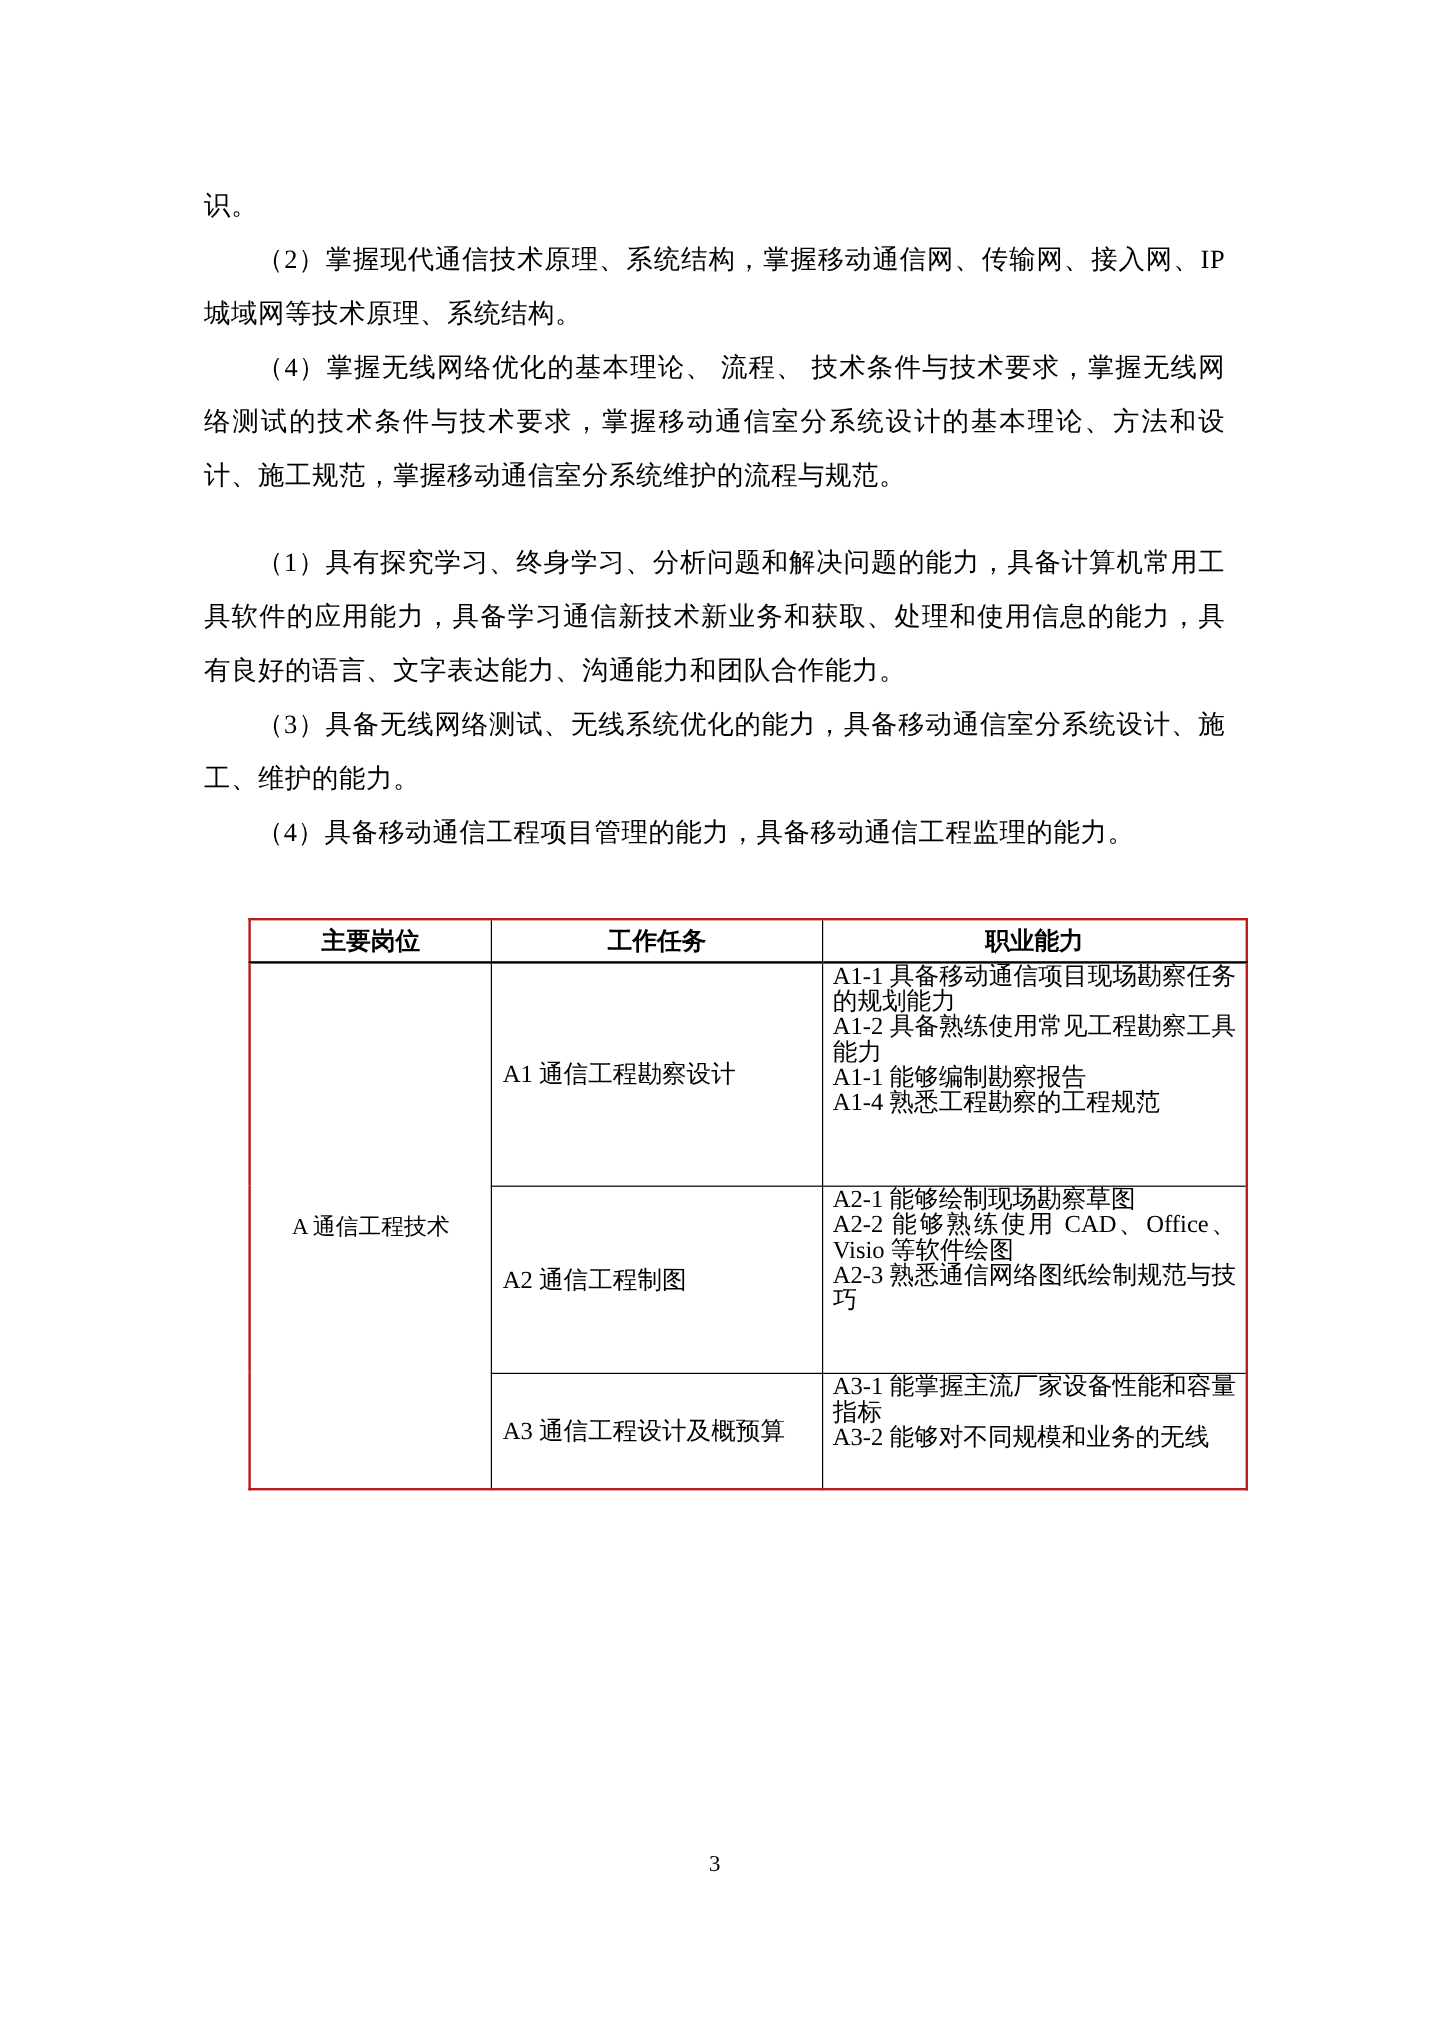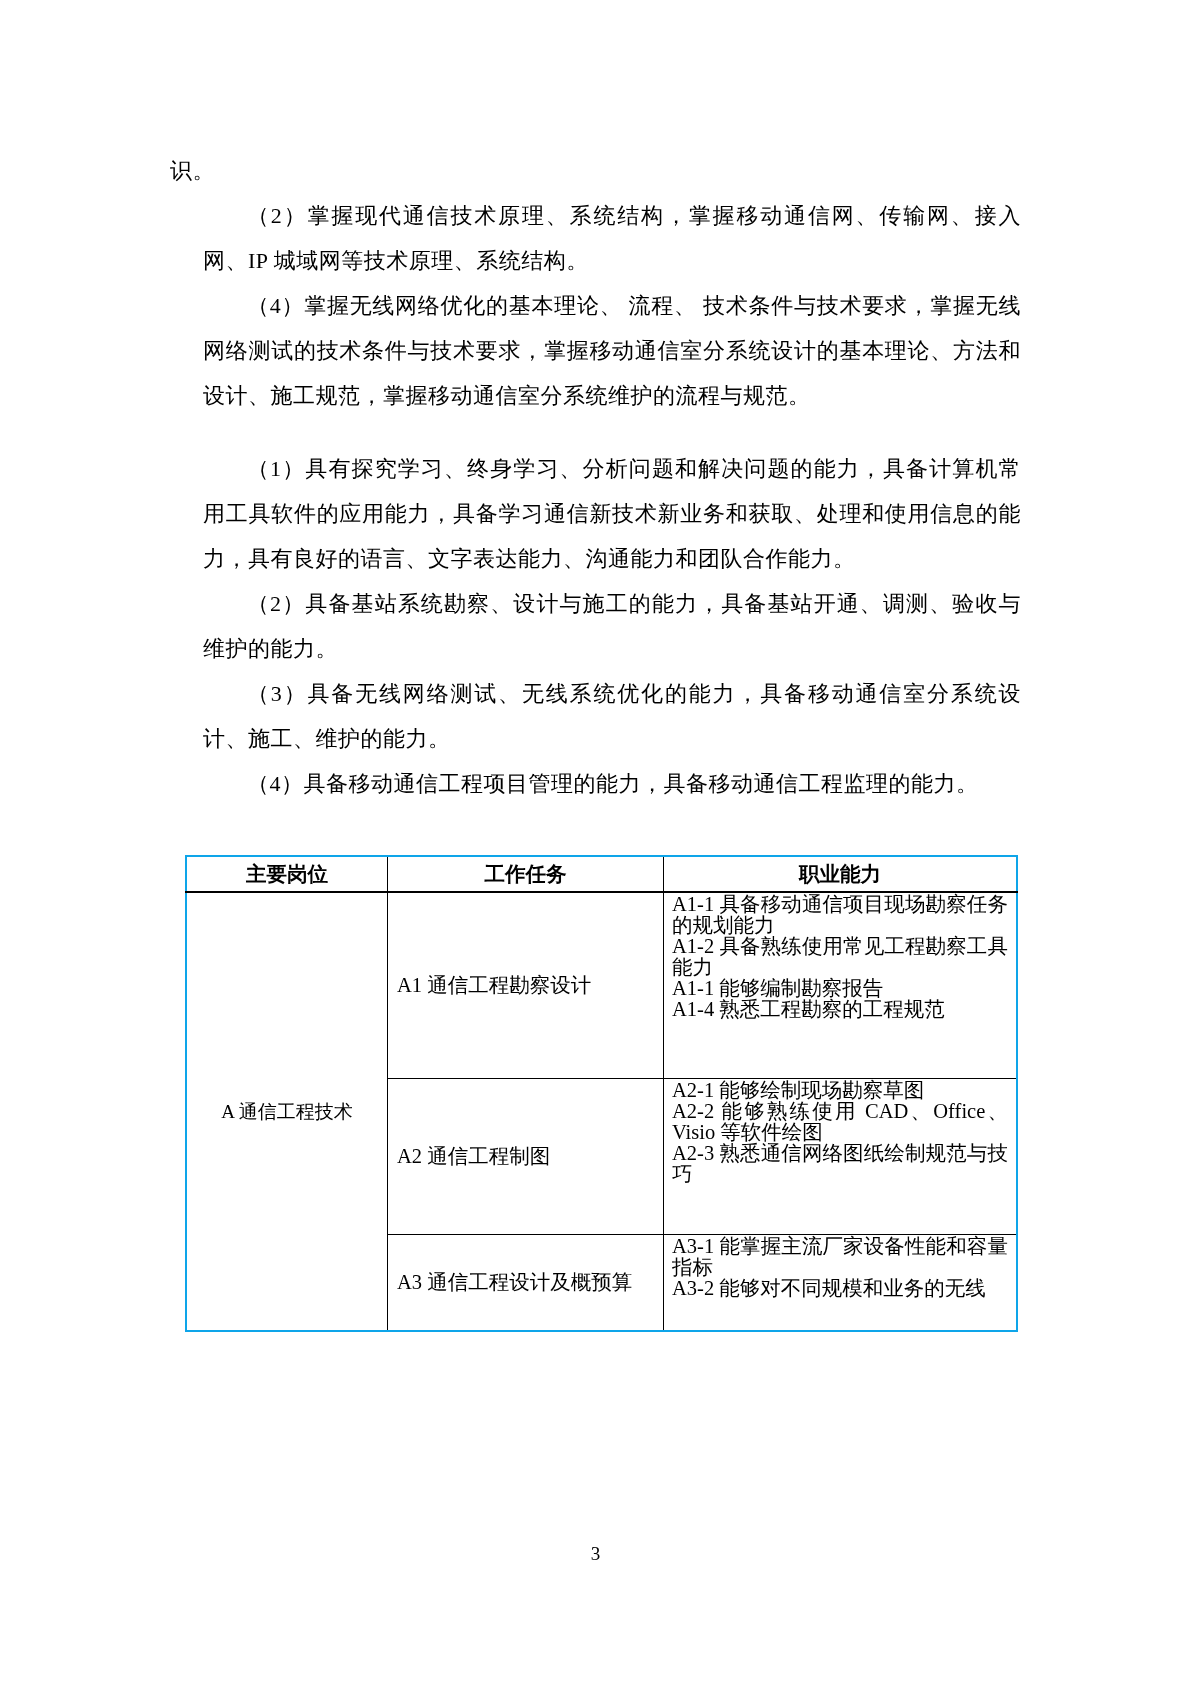--- a/index.html
+++ b/index.html
@@ -18,43 +18,43 @@
     top: 148px;
     width: 851px;
   }
   .body-para {
     margin: 0;
     font-size: 22px;
     line-height: 45px;
     text-align: justify;
     letter-spacing: 0.5px;
   }
-  .indent { text-indent: 44px; margin-left: 33px; }
+  .indent { text-indent: 44px; }
   .sub-heading {
     margin: 6px 0 0 0;
     padding-left: 30px;
     font-size: 23px;
     font-weight: bold;
     line-height: 45px;
   }
   .first-after-heading { margin-top: 28px; }
   .section-heading {
     margin: 20px 0 0 0;
     font-size: 30px;
     font-weight: bold;
     line-height: 48px;
     letter-spacing: 1px;
   }
   .task-table {
     margin-top: 49px;
-    margin-left: 15px;
+    margin-left: 37px;
     border-collapse: collapse;
     table-layout: fixed;
     width: 827px;
-    border: 2px solid #0ea5e9;
+    border: 2px solid #b91c1c;
   }
   .task-table th, .task-table td {
     border: 1px solid #000;
     padding: 0;
     font-size: 20.5px;
   }
   .task-table thead th {
     height: 34px;
     font-weight: bold;
     text-align: center;
@@ -100,21 +100,20 @@
 
 <div class="page">
   <div class="content">
 
     <p class="body-para">识。</p>
     <p class="body-para indent">（2）掌握现代通信技术原理、系统结构，掌握移动通信网、传输网、接入网、IP 城域网等技术原理、系统结构。</p>
     <p class="body-para indent">（4）掌握无线网络优化的基本理论、 流程、 技术条件与技术要求，掌握无线网络测试的技术条件与技术要求，掌握移动通信室分系统设计的基本理论、方法和设计、施工规范，掌握移动通信室分系统维护的流程与规范。</p>
 
 
     <p class="body-para indent first-after-heading">（1）具有探究学习、终身学习、分析问题和解决问题的能力，具备计算机常用工具软件的应用能力，具备学习通信新技术新业务和获取、处理和使用信息的能力，具有良好的语言、文字表达能力、沟通能力和团队合作能力。</p>
-    <p class="body-para indent">（2）具备基站系统勘察、设计与施工的能力，具备基站开通、调测、验收与维护的能力。</p>
     <p class="body-para indent">（3）具备无线网络测试、无线系统优化的能力，具备移动通信室分系统设计、施工、维护的能力。</p>
     <p class="body-para indent">（4）具备移动通信工程项目管理的能力，具备移动通信工程监理的能力。</p>
 
 
     <table class="task-table">
       <thead>
         <tr>
           <th class="col-w1">主要岗位</th>
           <th class="col-w2">工作任务</th>
           <th class="col-w3">职业能力</th>

